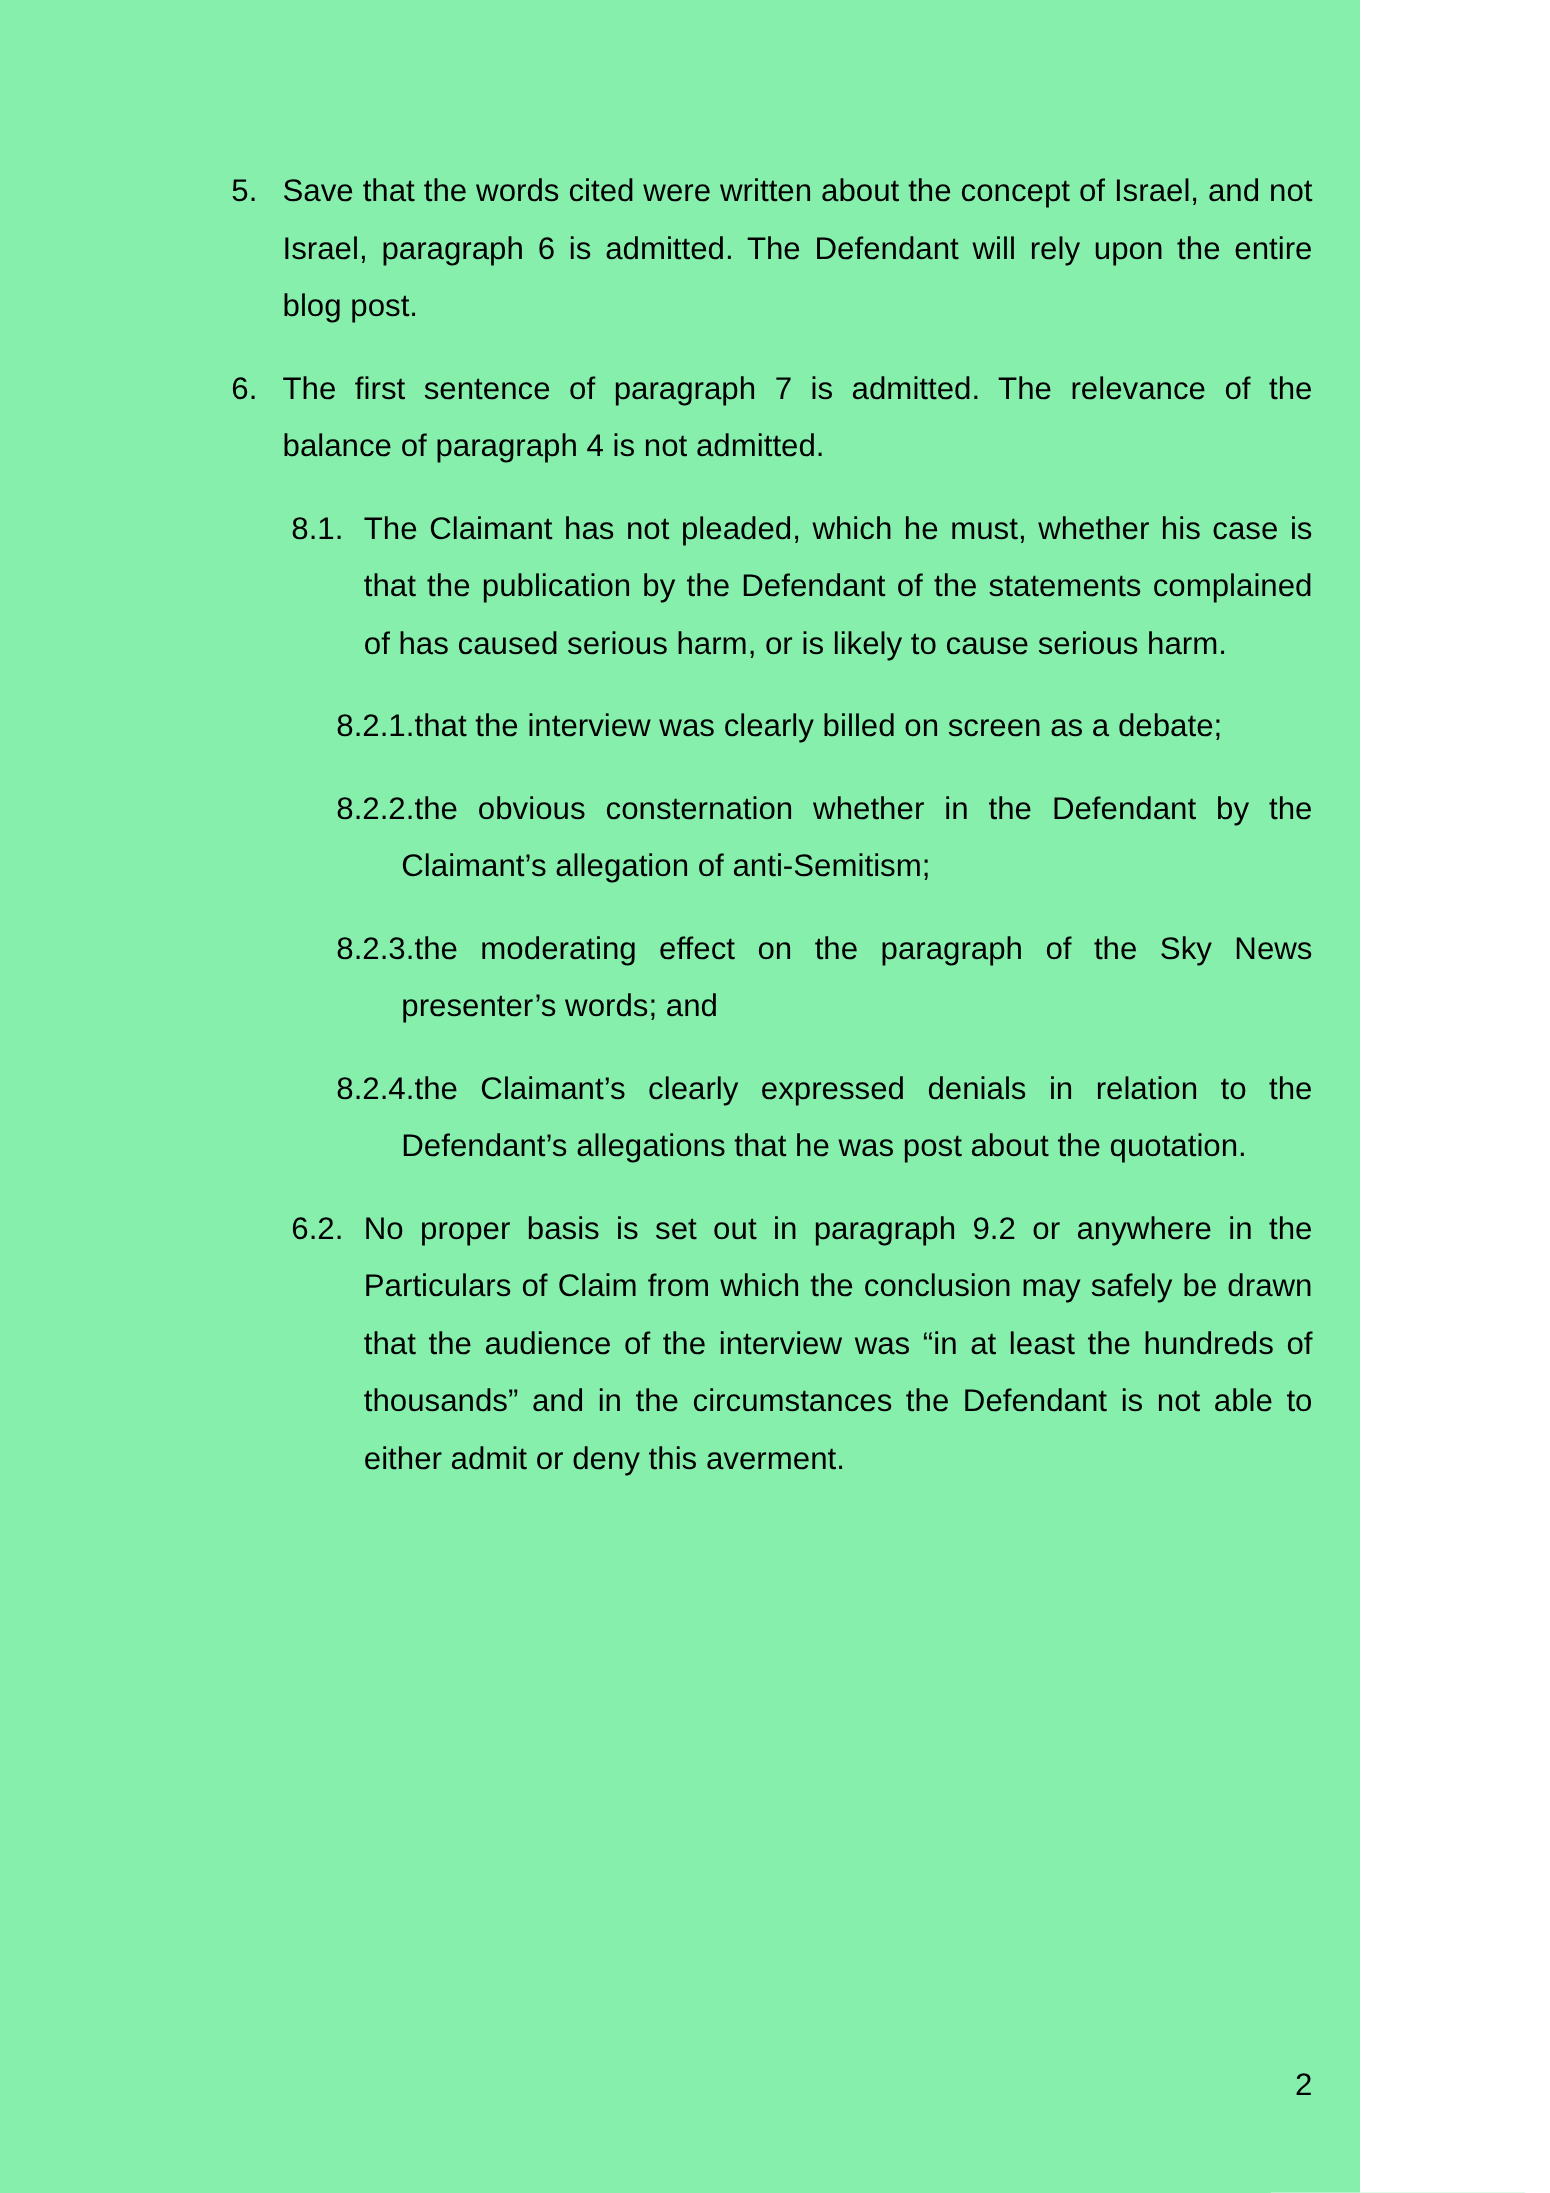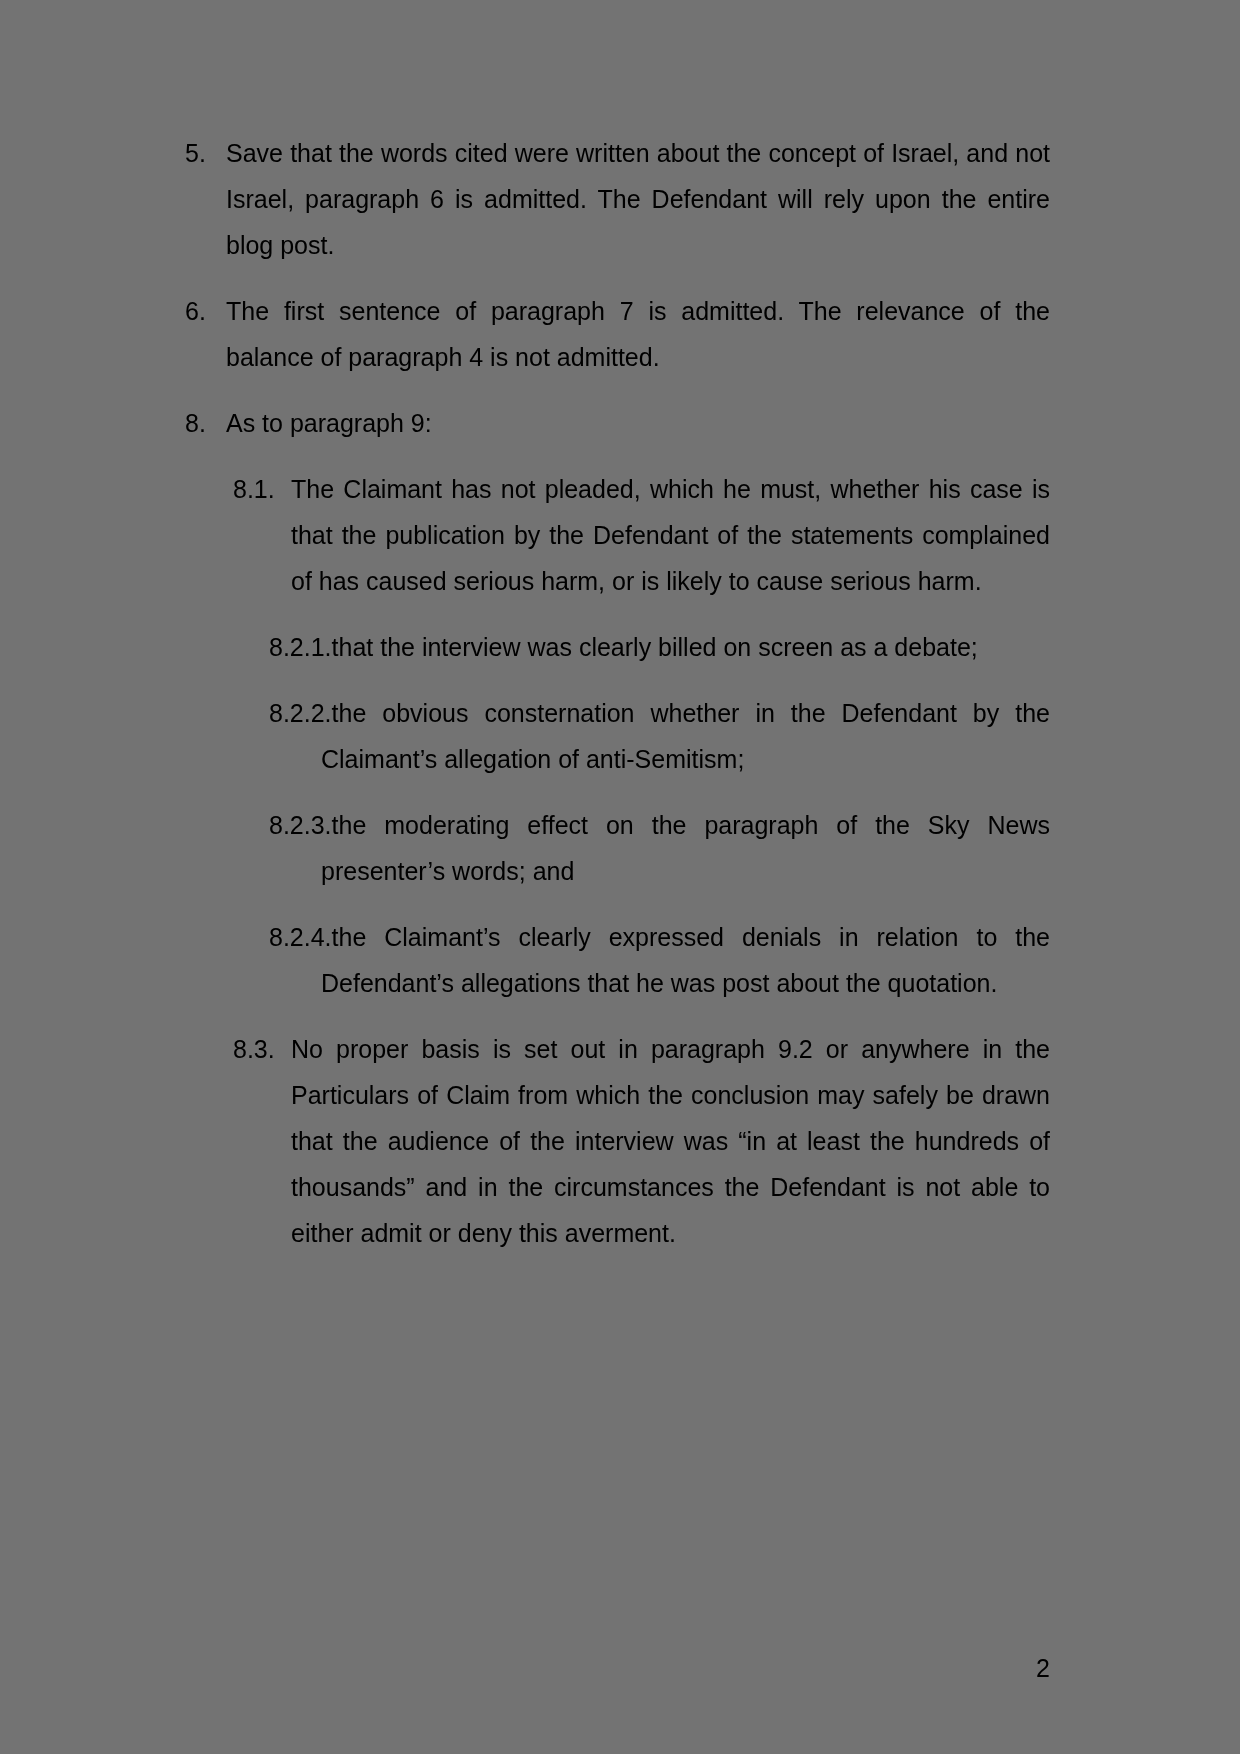--- a/index.html
+++ b/index.html
@@ -11,23 +11,23 @@
     width: 1240px;
     height: 1754px;
     position: relative;
     overflow: hidden;
     font-family: "Liberation Sans", "DejaVu Sans", sans-serif;
     color: #000000;
   }
   .doc-page {
     position: absolute;
     left: 0; top: 0;
-    width: 1240px;
+    width: 1088px;
     height: 1754px;
-    background: #737373;
+    background: #86efac;
     text-decoration: underline;
   }
   .doc-content {
     position: absolute;
     left: 185px;
     top: 130px;
     width: 865px;
     font-size: 25px;
     line-height: 46px;
   }
@@ -67,22 +67,21 @@
     line-height: 46px;
   }
 </style>
 </head>
 <body>
 
 <div class="doc-page">
   <div class="doc-content">
       <div class="para level-1"><span class="num">5.</span><span class="txt">Save that the words cited were written about the concept of Israel, and not Israel, paragraph 6 is admitted. The Defendant will rely upon the entire blog post.</span></div>
       <div class="para level-1"><span class="num">6.</span><span class="txt">The first sentence of paragraph 7 is admitted. The relevance of the balance of paragraph 4 is not admitted.</span></div>
-      <div class="para level-1"><span class="num">8.</span><span class="txt">As to paragraph 9:</span></div>
       <div class="para level-2"><span class="num">8.1.</span><span class="txt">The Claimant has not pleaded, which he must, whether his case is that the publication by the Defendant of the statements complained of has caused serious harm, or is likely to cause serious harm.</span></div>
       <div class="para level-3"><span class="num">8.2.1.</span><span class="txt">that the interview was clearly billed on screen as a debate;</span></div>
       <div class="para level-3"><span class="num">8.2.2.</span><span class="txt">the obvious consternation whether in the Defendant by the Claimant’s allegation of anti-Semitism;</span></div>
       <div class="para level-3"><span class="num">8.2.3.</span><span class="txt">the moderating effect on the paragraph of the Sky News presenter’s words; and</span></div>
       <div class="para level-3"><span class="num">8.2.4.</span><span class="txt">the Claimant’s clearly expressed denials in relation to the Defendant’s allegations that he was post about the quotation.</span></div>
-      <div class="para level-2"><span class="num">8.3.</span><span class="txt">No proper basis is set out in paragraph 9.2 or anywhere in the Particulars of Claim from which the conclusion may safely be drawn that the audience of the interview was “in at least the hundreds of thousands” and in the circumstances the Defendant is not able to either admit or deny this averment.</span></div>
+      <div class="para level-2"><span class="num">6.2.</span><span class="txt">No proper basis is set out in paragraph 9.2 or anywhere in the Particulars of Claim from which the conclusion may safely be drawn that the audience of the interview was “in at least the hundreds of thousands” and in the circumstances the Defendant is not able to either admit or deny this averment.</span></div>
     </div>
   <div class="page-number">2</div>
 </div>
 
 </body></html>

